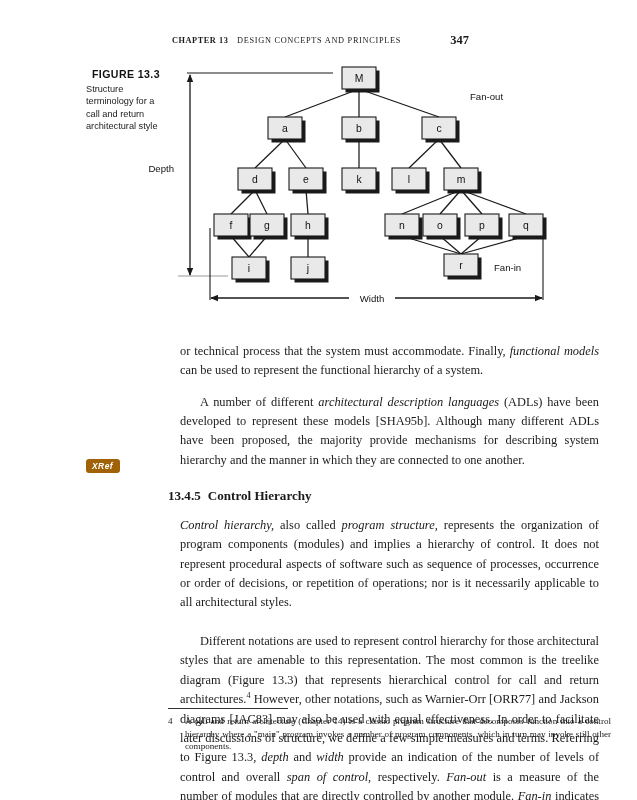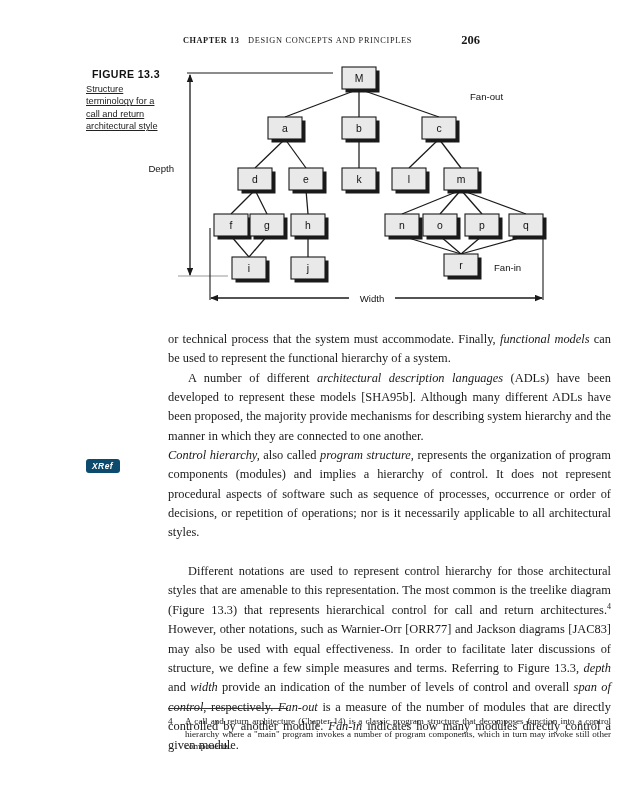--- a/index.html
+++ b/index.html
@@ -12,21 +12,21 @@
     height: 800px;
     position: relative;
     font-family: "Liberation Serif", serif;
     color: #1a1a1a;
     overflow: hidden;
   }
 
   
   #running-head {
     position: absolute;
-    left: 15px; top: 36px;
+    left: 4px; top: 36px;
     width: 523px;
     height: 16px;
   }
   #chapter-label {
     position: absolute;
     left: 168px; top: 0;
     font-family: "Liberation Serif", serif;
     font-weight: bold;
     font-size: 8.3px;
     letter-spacing: 0.55px;
@@ -57,21 +57,20 @@
     letter-spacing: 0.4px;
     color: #111;
     margin-bottom: 3px;
     padding-left: 6px;
   }
   #figure-title {
     font-family: "Liberation Sans", sans-serif;
     font-size: 9.2px;
     line-height: 12.4px;
     color: #222;
-    text-decoration: underline;
   }
 
   
   #figure {
     position: absolute;
     left: 0; top: 60px;
     width: 637px;
     height: 265px;
   }
   #figure svg { display: block; }
@@ -79,21 +78,21 @@
   
   .margin-note {
     position: absolute;
     width: 80px;
   }
   #xref-note { left: 86px; top: 455px; }
   #advice-note { left: 86px; top: 567px; }
 
   .xref-badge {
     display: inline-block;
-    background: #0c4a6e;
+    background: #a16207;
     color: #fff;
     font-family: "Liberation Sans", sans-serif;
     font-weight: bold;
     font-style: italic;
     font-size: 8.4px;
     letter-spacing: 0.5px;
     padding: 2px 7px 2px 6px;
     border-radius: 3px;
     margin-bottom: 4px;
   }
@@ -112,21 +111,21 @@
   }
   #advice-badge { margin-bottom: 6px; }
 
   
   #main-column {
     position: absolute;
     left: 168px; top: 330px;
     width: 443px;
   }
   #main-column p {
-    margin: 0;
+    margin: 12px;
     font-size: 12.4px;
     line-height: 19.35px;
     text-align: justify;
     hyphens: none;
   }
   p.indent { text-indent: 20px; }
   #section-heading {
     font-family: "Liberation Serif", serif;
     font-weight: bold;
     font-size: 13.1px;
@@ -160,21 +159,21 @@
     display: block;
     padding-left: 17px;
   }
 </style>
 </head>
 <body>
 
 <div id="running-head">
   <span id="chapter-label">CHAPTER 13</span>
   <span id="chapter-title">DESIGN CONCEPTS AND PRINCIPLES</span>
-  <span id="page-number">206</span>
+  <span id="page-number">347</span>
 </div>
 
 <div id="figure-caption-block">
   <div id="figure-number">FIGURE 13.3</div>
   <div id="figure-title">Structure terminology for a call and return architectural style</div>
 </div>
 
 <div id="figure">
   <svg id="tree-svg" width="637" height="265" viewBox="0 0 637 265">
     <defs>
@@ -338,20 +337,21 @@
 
 <div class="margin-note" id="advice-note">
 </div>
 
 <div id="main-column">
 
   <p><span>or technical process that the system must accommodate. Finally, </span><em>functional models</em><span> can be used to represent the functional hierarchy of a system.</span></p>
 
   <p class="indent"><span>A number of different </span><em>architectural description languages</em><span> (ADLs) have been developed to represent these models [SHA95b]. Although many different ADLs have been proposed, the majority provide mechanisms for describing system hierarchy and the manner in which they are connected to one another.</span></p>
 
+  <h2 id="section-heading"><span class="num">13.4.5</span><span>Control Hierarchy</span></h2>
 
   <p><em>Control hierarchy,</em><span> also called </span><em>program structure,</em><span> represents the organization of program components (modules) and implies a hierarchy of control. It does not represent procedural aspects of software such as sequence of processes, occurrence or order of decisions, or repetition of operations; nor is it necessarily applicable to all architectural styles.</span></p>
 
   <p class="indent" style="margin-top:19.35px"><span>Different notations are used to represent control hierarchy for those architectural styles that are amenable to this representation. The most common is the treelike diagram (Figure 13.3) that represents hierarchical control for call and return architectures.</span><sup>4</sup><span> However, other notations, such as Warnier-Orr [ORR77] and Jackson diagrams [JAC83] may also be used with equal effectiveness. In order to facilitate later discussions of structure, we define a few simple measures and terms. Referring to Figure 13.3, </span><em>depth</em><span> and </span><em>width</em><span> provide an indication of the number of levels of control and overall </span><em>span of control</em><span>, respectively. </span><em>Fan-out</em><span> is a measure of the number of modules that are directly controlled by another module. </span><em>Fan-in</em><span> indicates how many modules directly control a given module.</span></p>
 </div>
 
 <div id="footnote-rule"></div>
 <div id="footnote">
   <span class="fn-marker">4</span>
   <span class="fn-body">A call and return architecture (Chapter 14) is a classic program structure that decomposes function into a control hierarchy where a "main" program invokes a number of program components, which in turn may invoke still other components.</span>

